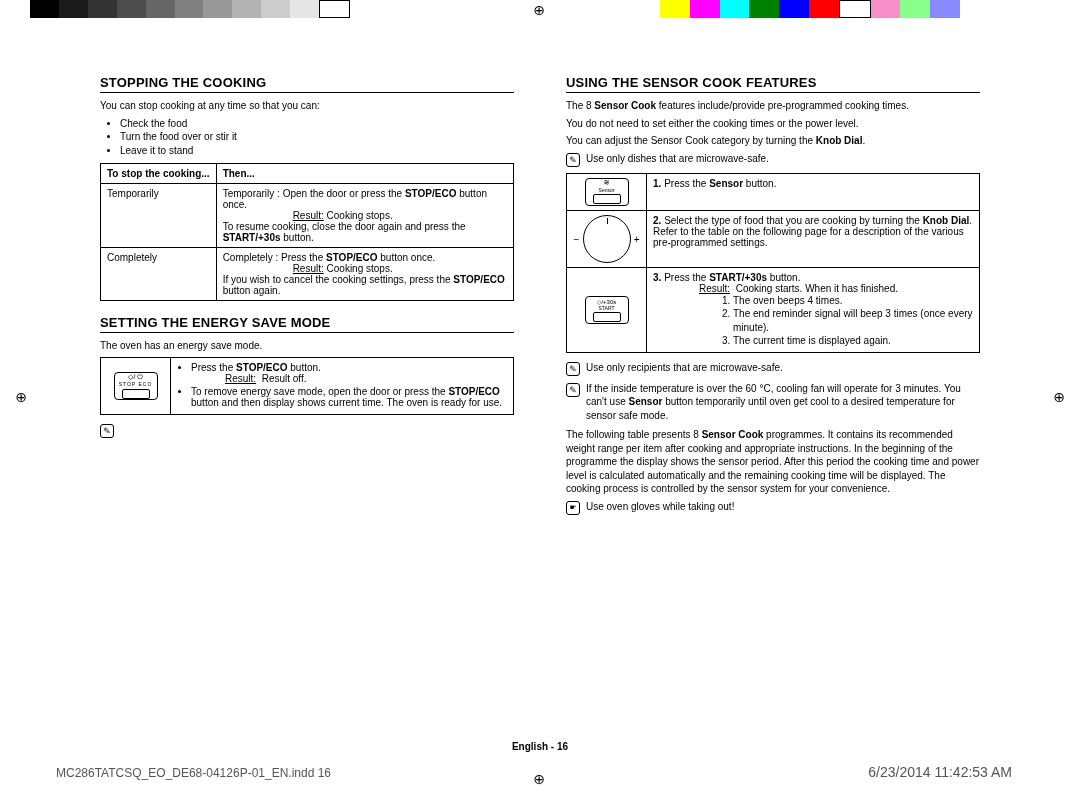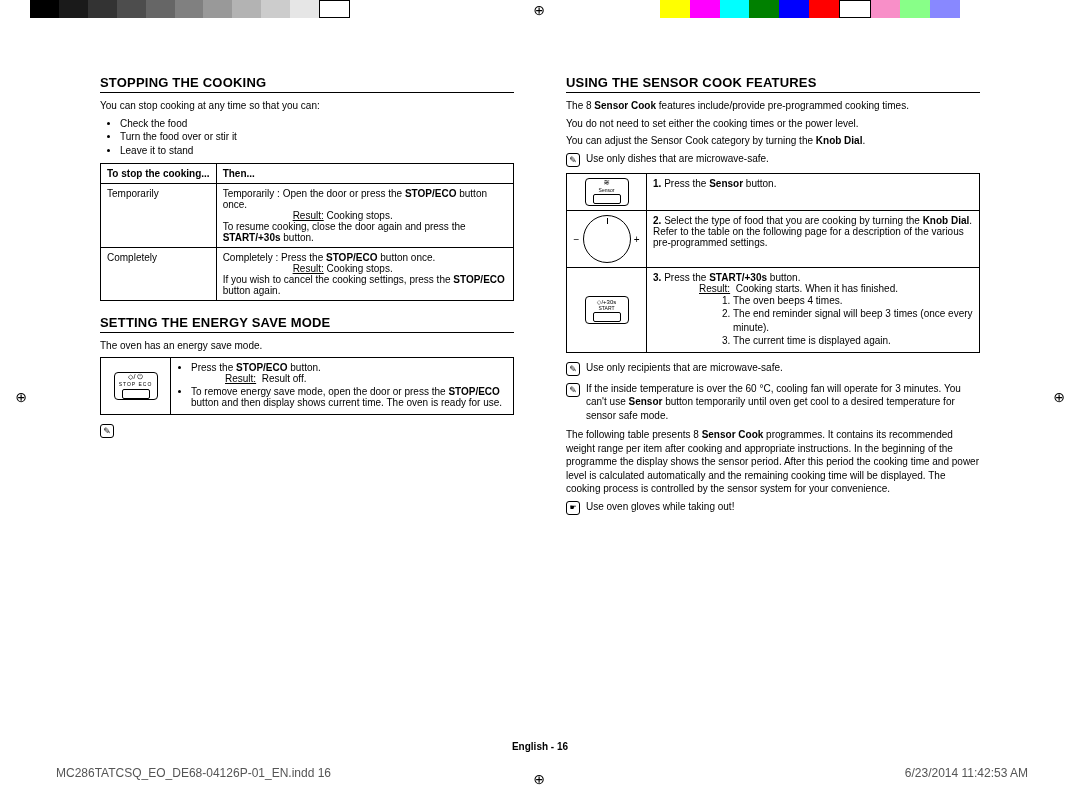--- a/index.html
+++ b/index.html
@@ -106,23 +106,23 @@
   }
   .meta-left {
     position: absolute;
     left: 56px;
     bottom: 12px;
     font-size: 12px;
     color: #555;
   }
   .meta-right {
     position: absolute;
-    right: 52px;
+    right: 68px;
     bottom: 12px;
-    font-size: 12px;
+    font-size: 14px;
     color: #555;
   }
   .bold { font-weight: bold; }
   td ul { list-style: disc; padding-left: 14px; }
   td ul li { margin-bottom: 2px; }
   .section-gap { margin-top: 14px; }
   .sensor-steam { font-size: 8px; line-height:1; }
 </style>
 </head>
 <body>

